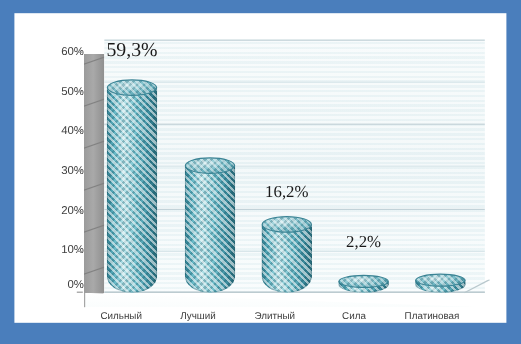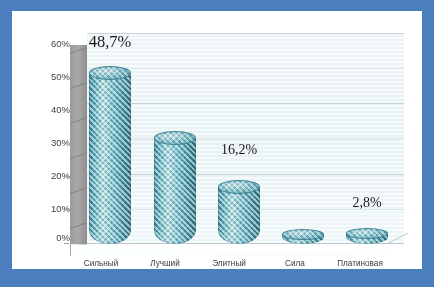--- a/index.html
+++ b/index.html
@@ -256,23 +256,23 @@
     <div class="bar flat" style="left:270px; width:42px; height:15px; bottom:25px;">
       <div class="bar-body" style="top:5px;"></div>
       <div class="bar-top" style="height:11px;"></div>
     </div>
 
     <div class="bar flat" style="left:334px; width:42px; height:16px; bottom:25px;">
       <div class="bar-body" style="top:5px;"></div>
       <div class="bar-top" style="height:11px;"></div>
     </div>
 
-    <div class="data-label big" style="left:62px; top:21px; width:72px;">48,7%</div>
-    <div class="data-label" style="left:194px; top:131px; width:66px;">16,2%</div>
-    <div class="data-label" style="left:322px; top:184px; width:66px;">2,8%</div>
+    <div class="data-label big" style="left:62px; top:21px; width:72px;">59,3%</div>
+    <div class="data-label" style="left:194px; top:142px; width:66px;">16,2%</div>
+    <div class="data-label" style="left:258px; top:184px; width:66px;">2,2%</div>
 
     <div class="cat-label" style="left:50px; top:248px; width:78px;">Сильный
 стихийный
 камень</div>
     <div class="cat-label" style="left:114px; top:248px; width:78px;">Лучший
 стихийный
 камень</div>
     <div class="cat-label" style="left:178px; top:248px; width:78px;">Элитный
 стихийный
 камень</div>

